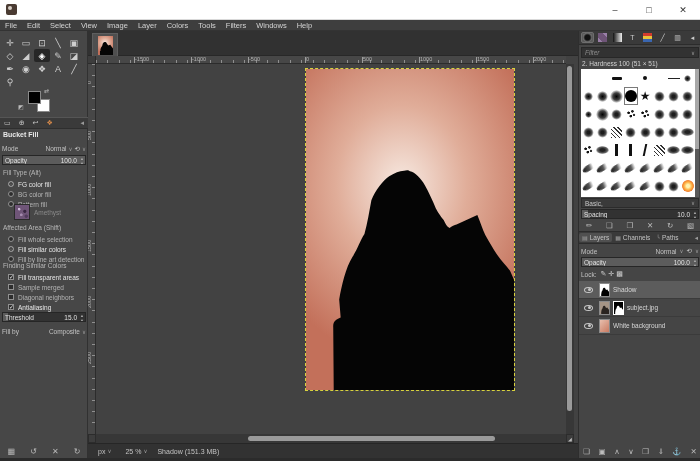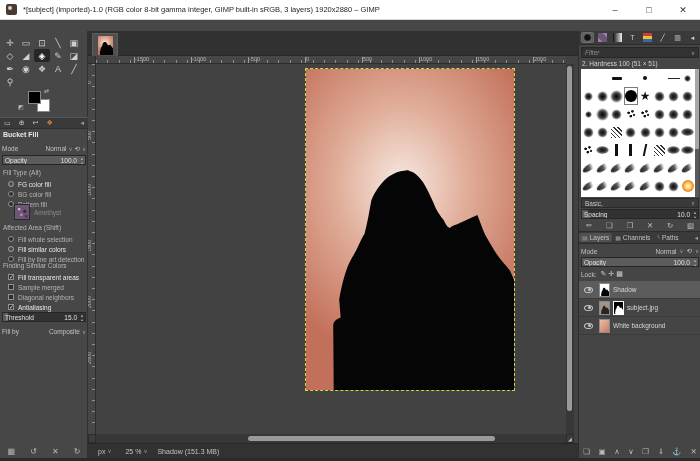--- a/index.html
+++ b/index.html
@@ -127,28 +127,40 @@
   .rbottom .rbtn { font-size:7.5px; }
   .edgebottom { position:absolute; left:0; bottom:0; width:700px; height:3px; background:#2b2b2b; }
 </style>
 </head>
 <body>
 
 <div id="window">
 
   <div class="titlebar">
     <div class="appicon"></div>
-    <div class="titletext">*[subject] (imported)-1.0 (RGB color 8-bit gamma integer, GIMP built-in sRGB, 3 layers) 1920x2880 – GIMP</div>
     <div class="winbtns">
       <div class="winbtn">–</div>
       <div class="winbtn">□</div>
       <div class="winbtn">✕</div>
     </div>
   </div>
 
+  <div class="menubar" id="menubar">
+      <div class="menuitem">File</div>
+      <div class="menuitem">Edit</div>
+      <div class="menuitem">Select</div>
+      <div class="menuitem">View</div>
+      <div class="menuitem">Image</div>
+      <div class="menuitem">Layer</div>
+      <div class="menuitem">Colors</div>
+      <div class="menuitem">Tools</div>
+      <div class="menuitem">Filters</div>
+      <div class="menuitem">Windows</div>
+      <div class="menuitem">Help</div>
+    </div>
 
   <div class="leftdock">
     <div class="toolgrid" id="toolgrid">
         <div class="tool">✛</div>
         <div class="tool">▭</div>
         <div class="tool">⊡</div>
         <div class="tool">╲</div>
         <div class="tool">▣</div>
         <div class="tool">◇</div>
         <div class="tool">◢</div>

